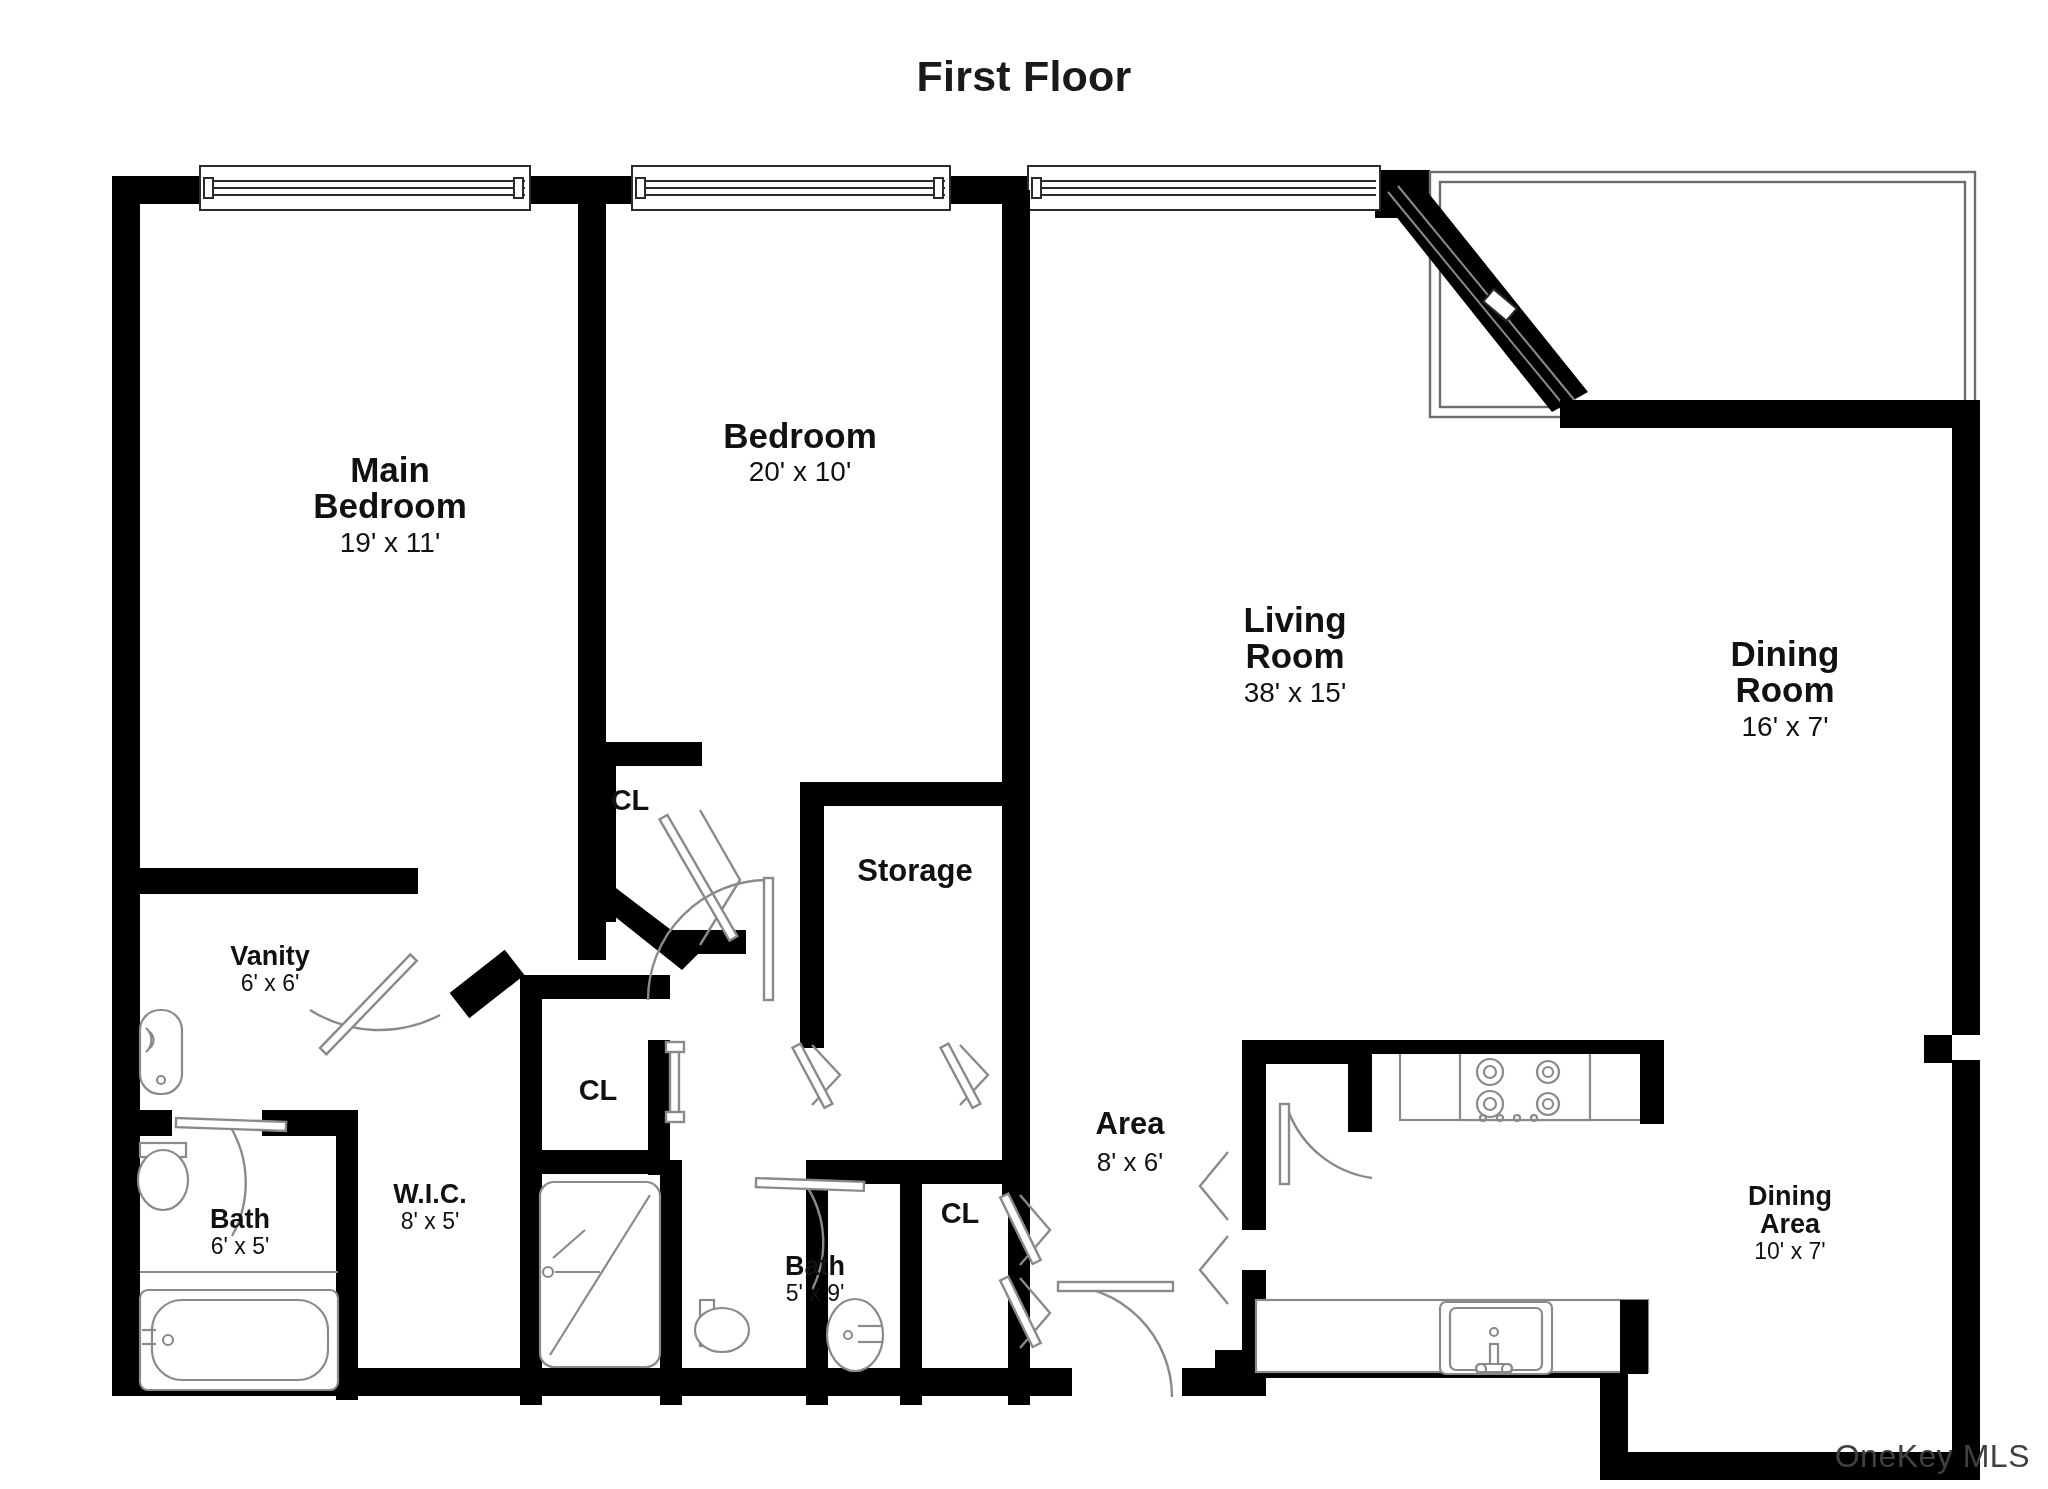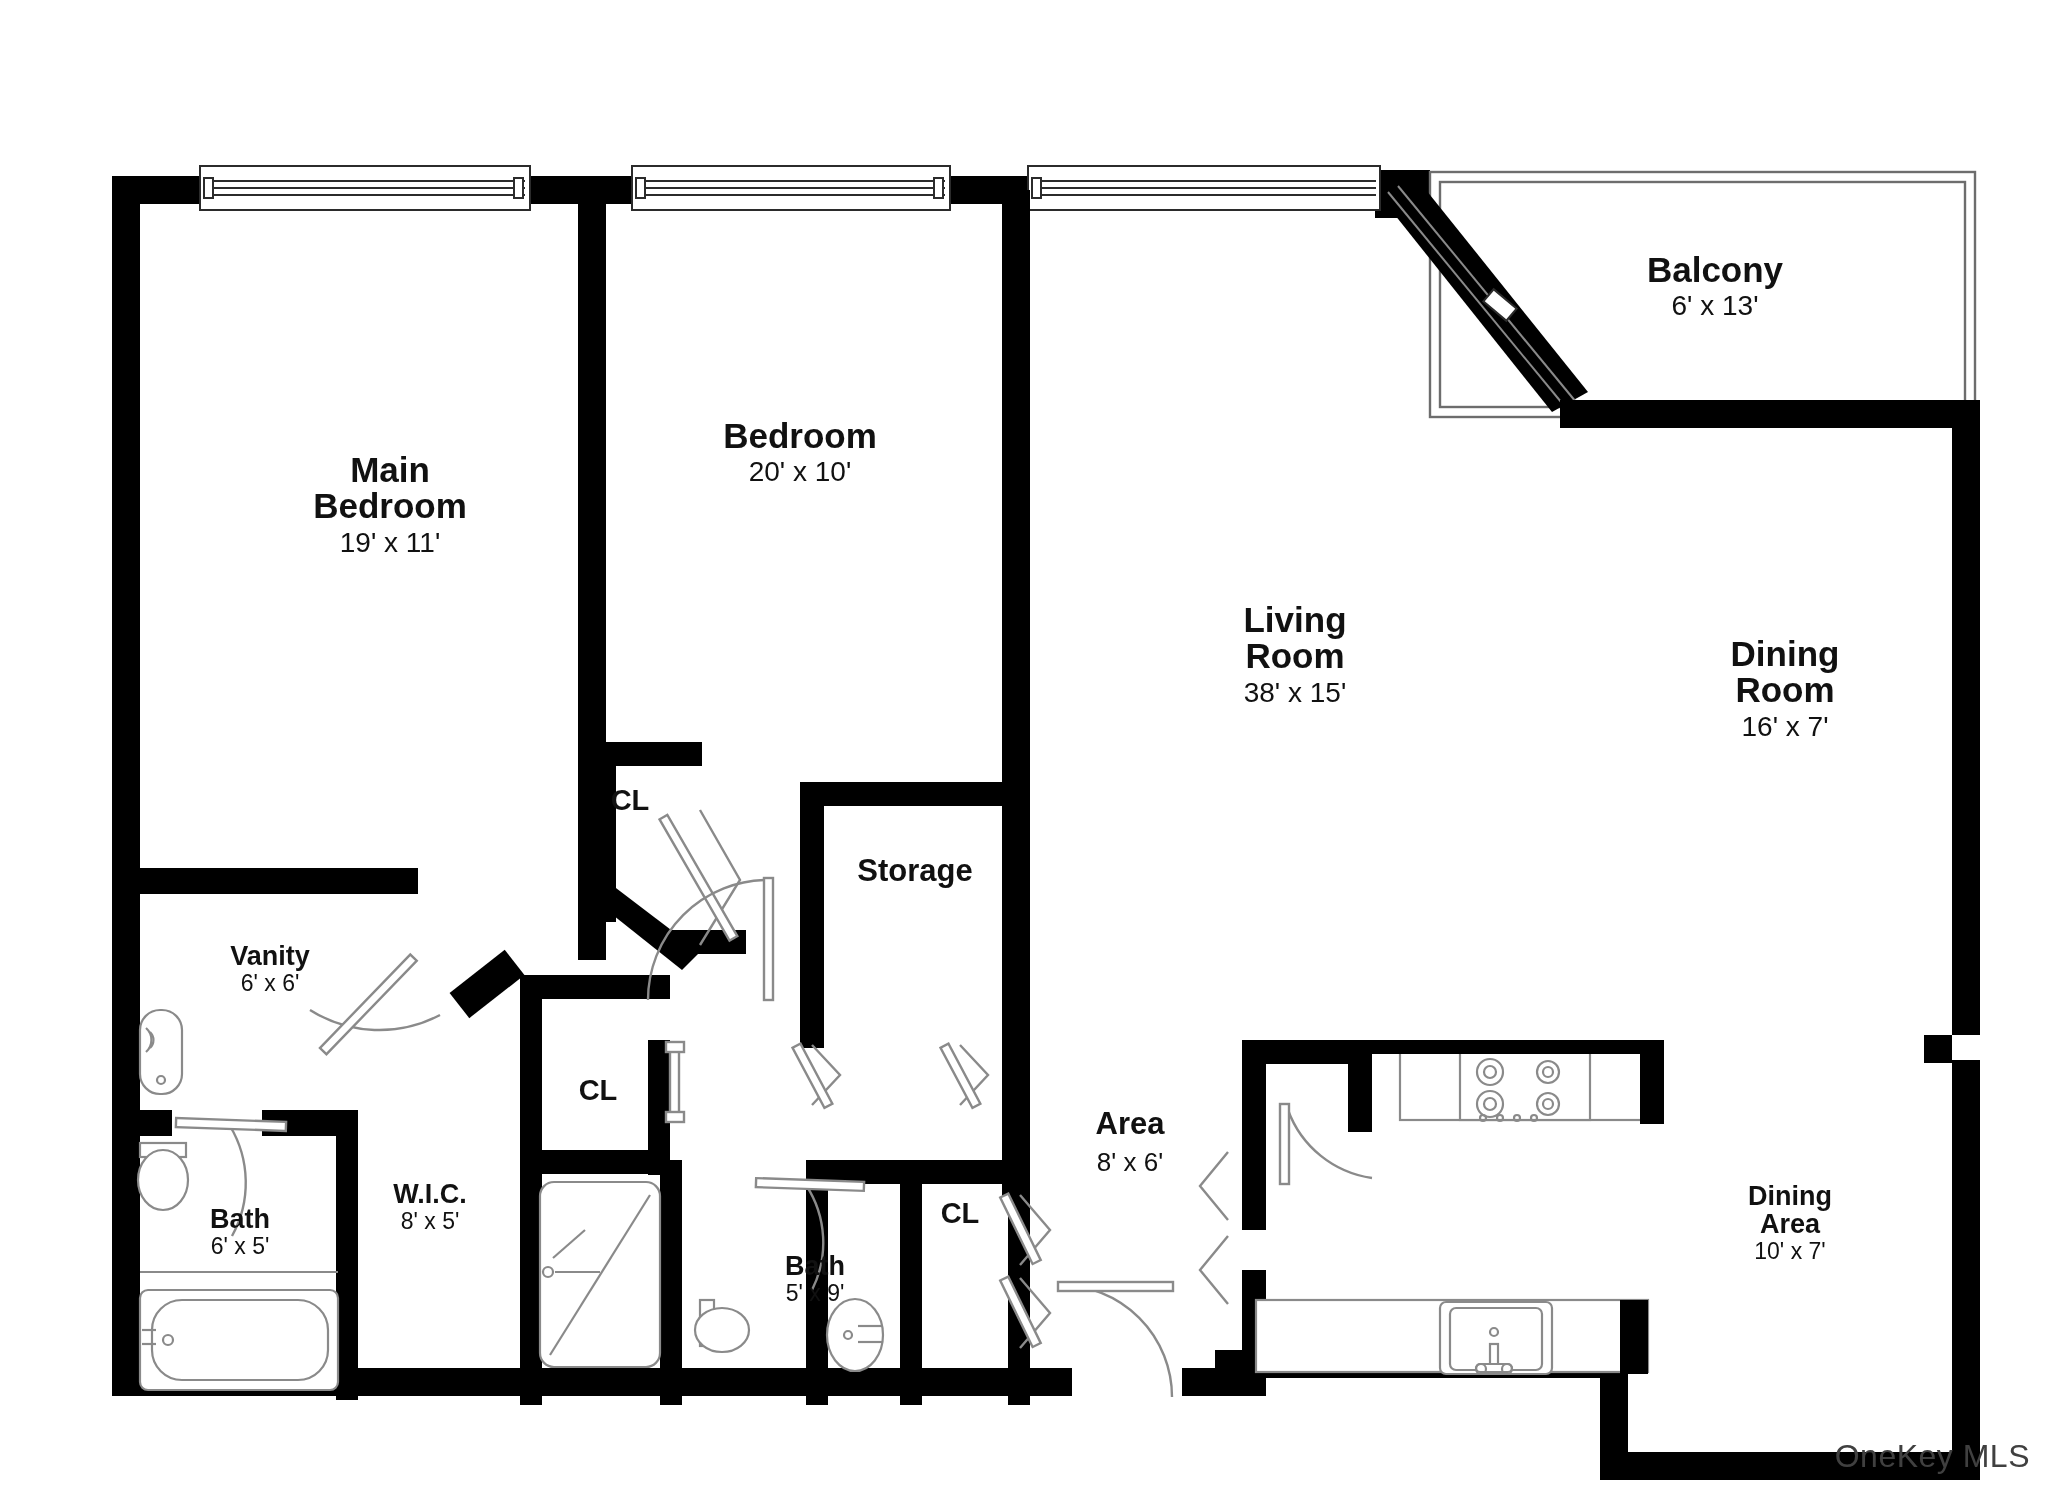--- a/index.html
+++ b/index.html
@@ -77,20 +77,21 @@
     color: #404040;
     font-weight: normal;
     letter-spacing: 0.5px;
   }
 </style>
 </head>
 <body>
 
 <div id="floorplan-root">
 
+  <div class="plan-title">First Floor</div>
 
   <svg class="plan-svg" viewBox="0 0 2048 1489">
 
     <g>
 
       <rect class="wall" x="112" y="176" width="28" height="1220"></rect>
 
       <rect class="wall" x="112" y="1368" width="960" height="28"></rect>
 
       <rect class="wall" x="112" y="176" width="90" height="28"></rect>
@@ -320,24 +321,20 @@
     <span class="nm">Main</span>
     <span class="nm">Bedroom</span>
     <span class="dim">19' x 11'</span>
   </div>
 
   <div class="rlabel sz-lg" style="left:650px; top:418px; width:300px;">
     <span class="nm">Bedroom</span>
     <span class="dim">20' x 10'</span>
   </div>
 
-  <div class="rlabel sz-lg" style="left:1590px; top:252px; width:250px;">
-    <span class="nm">Balcony</span>
-    <span class="dim">6' x 13'</span>
-  </div>
 
   <div class="rlabel sz-lg" style="left:1180px; top:602px; width:230px;">
     <span class="nm">Living</span>
     <span class="nm">Room</span>
     <span class="dim">38' x 15'</span>
   </div>
 
   <div class="rlabel sz-lg" style="left:1660px; top:636px; width:250px;">
     <span class="nm">Dining</span>
     <span class="nm">Room</span>

